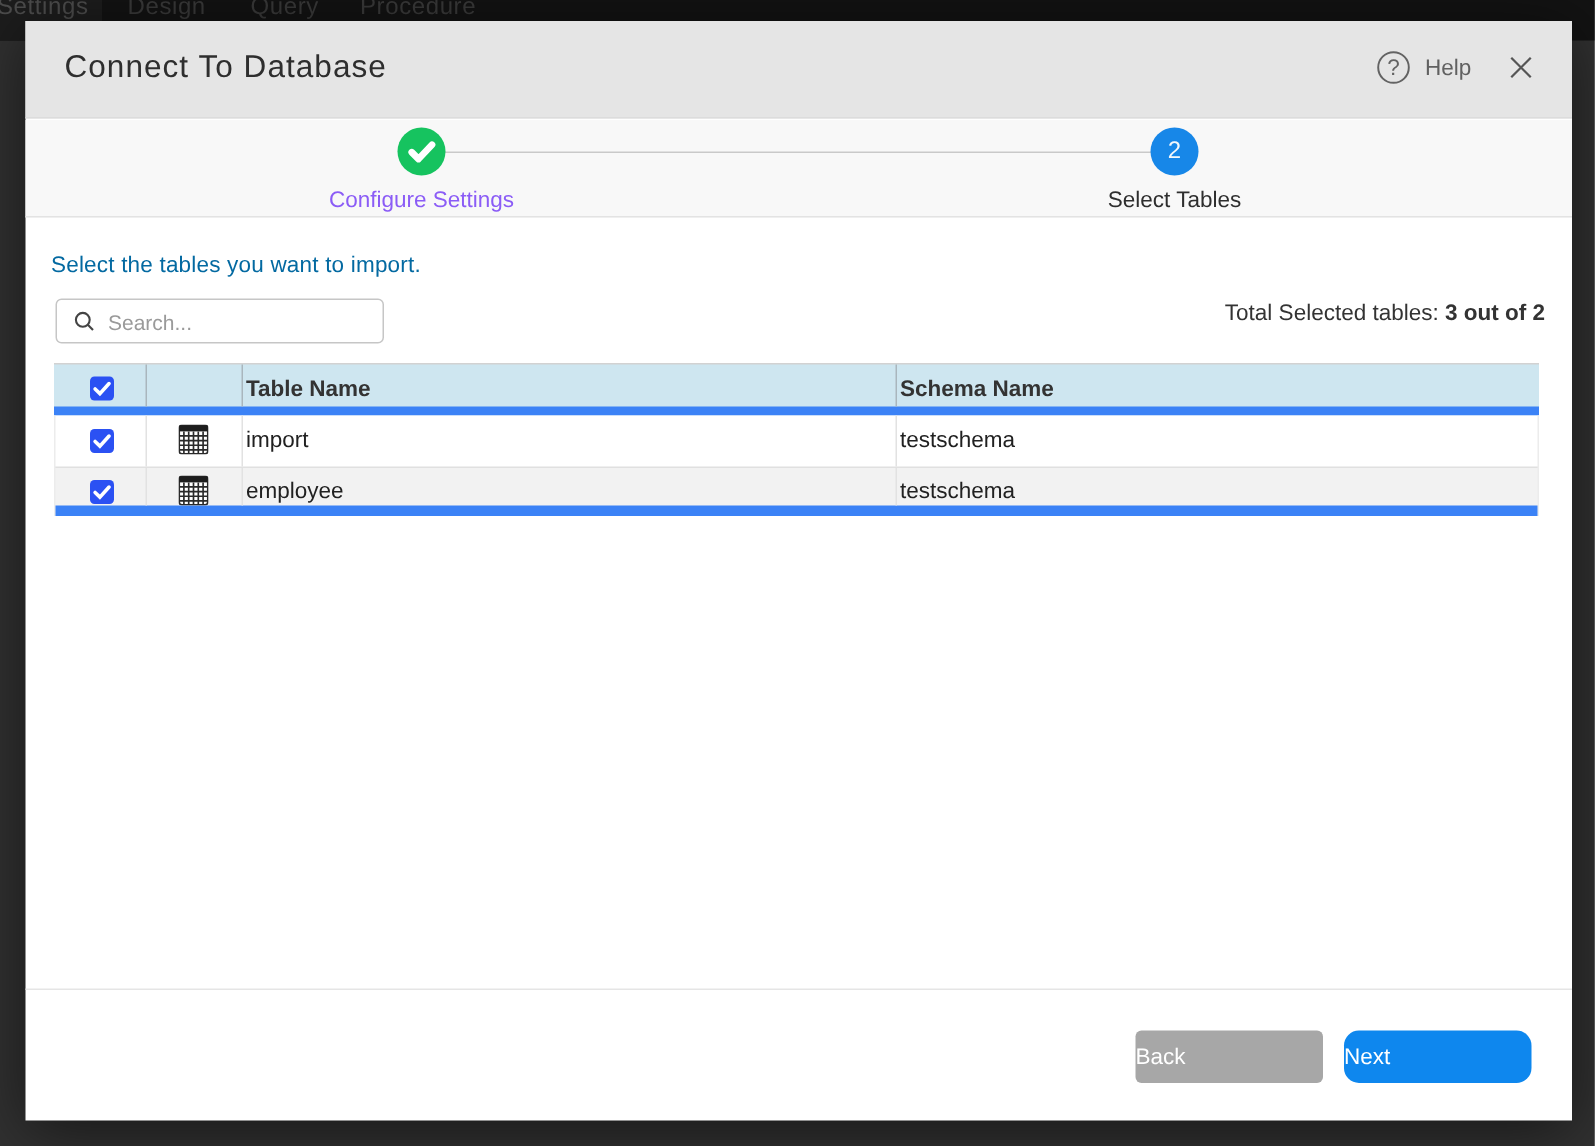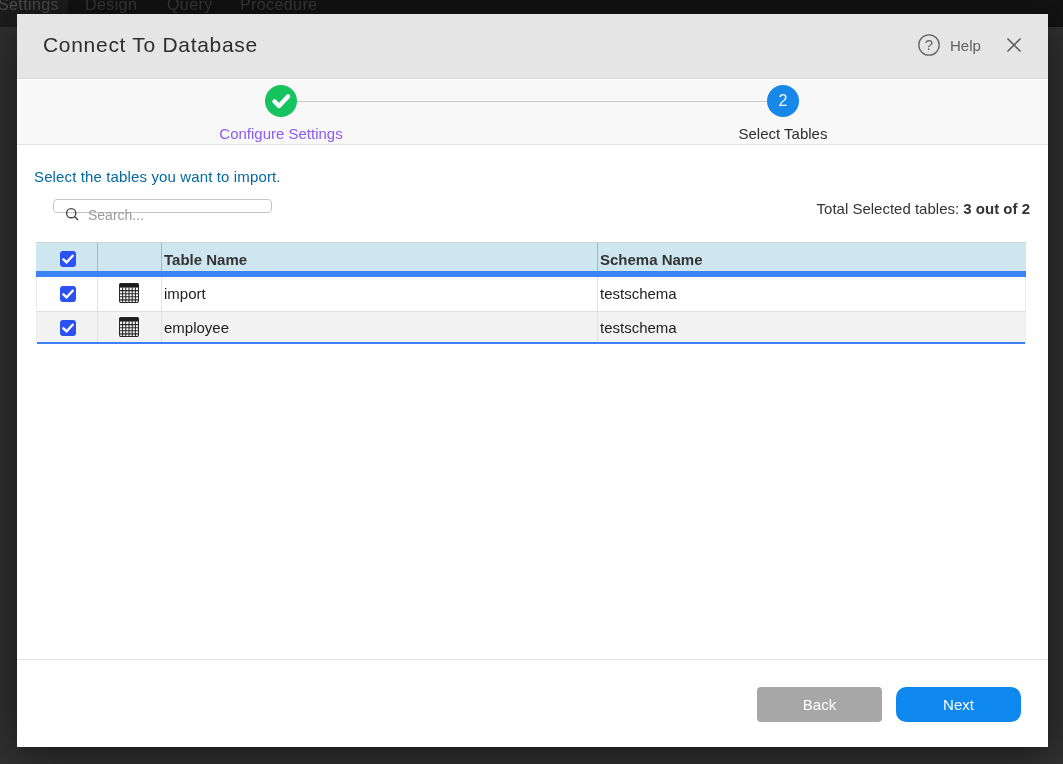--- a/index.html
+++ b/index.html
@@ -15,44 +15,44 @@
 .closex { position:absolute; left:986px; top:20px; }
 .stepper { position:absolute; left:0; top:66px; width:1031px; height:65px; background:#f8f8f8; border-bottom:1px solid #e3e3e3; }
 .stepline { position:absolute; left:264px; top:21px; width:502px; height:1px; background:#c9c9c9; }
 .circle { position:absolute; width:32px; height:32px; border-radius:50%; top:5px; }
 .c-green { left:248px; background:#16c35f; }
 .c-blue { left:750px; background:#1787e8; color:#f4f8fc; font-size:16px; text-align:center; line-height:31px; }
 .steplabel { position:absolute; top:45px; font-size:15px; }
 .lab1 { left:164px; width:200px; text-align:center; color:#8b5cf6; }
 .lab2 { left:666px; width:200px; text-align:center; color:#2e2e2e; }
 .selecttext { position:absolute; left:17px; top:154px; font-size:15px; letter-spacing:0.13px; color:#0369a1; }
-.searchbox { position:absolute; left:20px; top:185px; width:219px; height:14px; border:1px solid #c6c6c6; border-radius:4px; background:#ffffff;margin-left:16px; }
+.searchbox { position:absolute; left:20px; top:185px; width:219px; height:30px; border:1px solid #c6c6c6; border-radius:4px; background:#ffffff; }
 .searchicon { position:absolute; left:11px; top:7px; }
 .searchtext { position:absolute; left:34px; top:7px; font-size:14px; color:#9a9a9a; }
 .totaltext { position:absolute; right:18px; top:186px; font-size:15px; color:#333333; }
 .tbl { position:absolute; left:19px; top:228px; width:990px; }
 .tedge { position:absolute; top:35px; bottom:0; width:1px; background:#ececec; z-index:3; }
 .trow { position:relative; width:990px; }
 .thead { height:35px; background:#cee6f0; border-top:1px solid #d2d2d2; border-bottom:6px solid #3b82f6; }
 .r1 { height:35px; background:#ffffff; border-bottom:1px solid #e0e0e0; }
-.r2 { height:32px; background:#f2f2f2; border-bottom:2px solid #3b82f6; }
+.r2 { height:32px; background:#f2f2f2; border-bottom:7px solid #3b82f6; }
 .vsep { position:absolute; top:0; bottom:0; width:1px; }
 .thead .vsep { background:#a9b6bd; }
 .r1 .vsep, .r2 .vsep { background:#e2e2e2; }
 .v1 { left:61px; } .v2 { left:125px; } .v3 { left:561px; }
 .cbx { position:absolute; left:24px; width:16px; height:16px; background:#2b51f3; border-radius:3px; }
 .thead .cbx { top:8px; } .r1 .cbx { top:9px; } .r2 .cbx { top:8px; }
 .tico { position:absolute; left:83px; }
 .r1 .tico { top:6px; } .r2 .tico { top:5px; }
 .hcell { position:absolute; font-size:15px; font-weight:bold; color:#333333; top:8px; }
 .ccell { position:absolute; font-size:15px; color:#212121; }
 .r1 .ccell { top:8px; } .r2 .ccell { top:7px; }
 .coltn { left:128px; } .colsn { left:564px; }
 .footline { position:absolute; left:0; top:645px; width:1031px; height:1px; background:#e5e5e5; }
-.btn { position:absolute; top:673px; width:125px; height:35px; border-radius:4px; color:#ffffff; font-size:15px; text-align:center; line-height:35px; }
+.btn { position:absolute; top:673px; width:125px; height:35px; border-radius:4px; color:#ffffff; font-size:15px; text-align:left; line-height:35px; }
 .btn-back { left:740px; background:#a7a7a7; }
 .btn-next { left:879px; background:#0e87ee;border-radius:10px; }
 </style>
 </head>
 <body>
 <div class="topbar">
   <div class="tab-active"></div>
   <span class="menu" style="left:-2px; color:#4d4d4d;">Settings</span>
   <span class="menu" style="left:85px;">Design</span>
   <span class="menu" style="left:167px;">Query</span>

